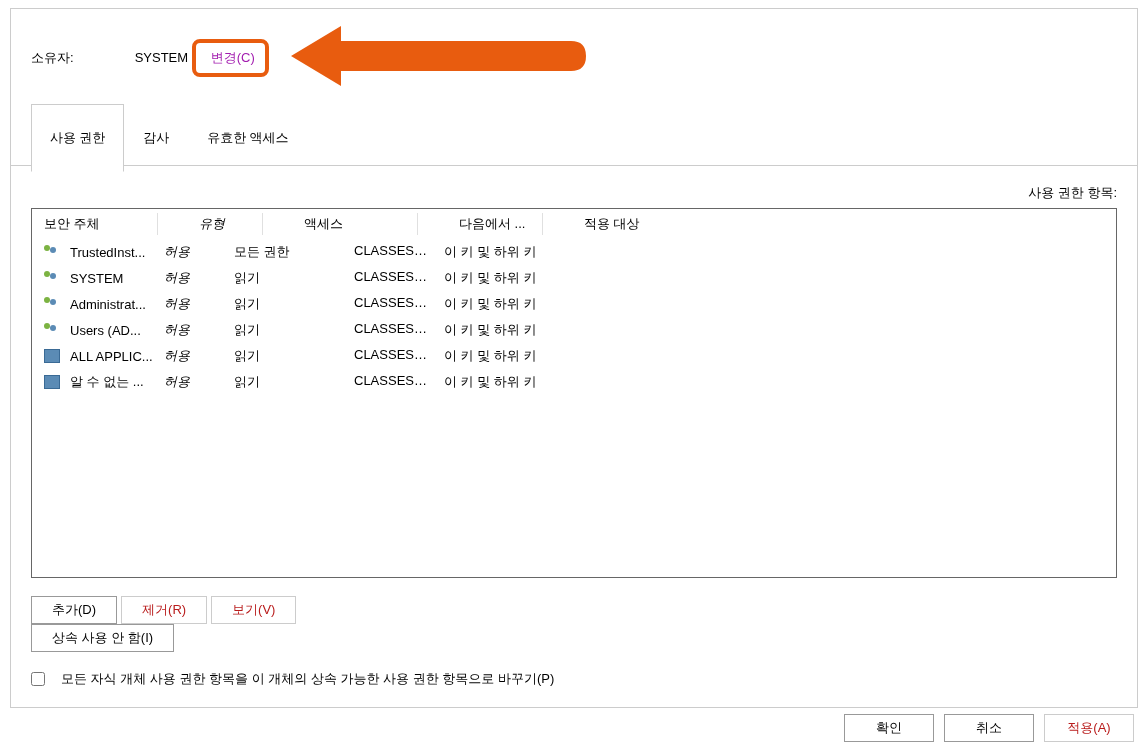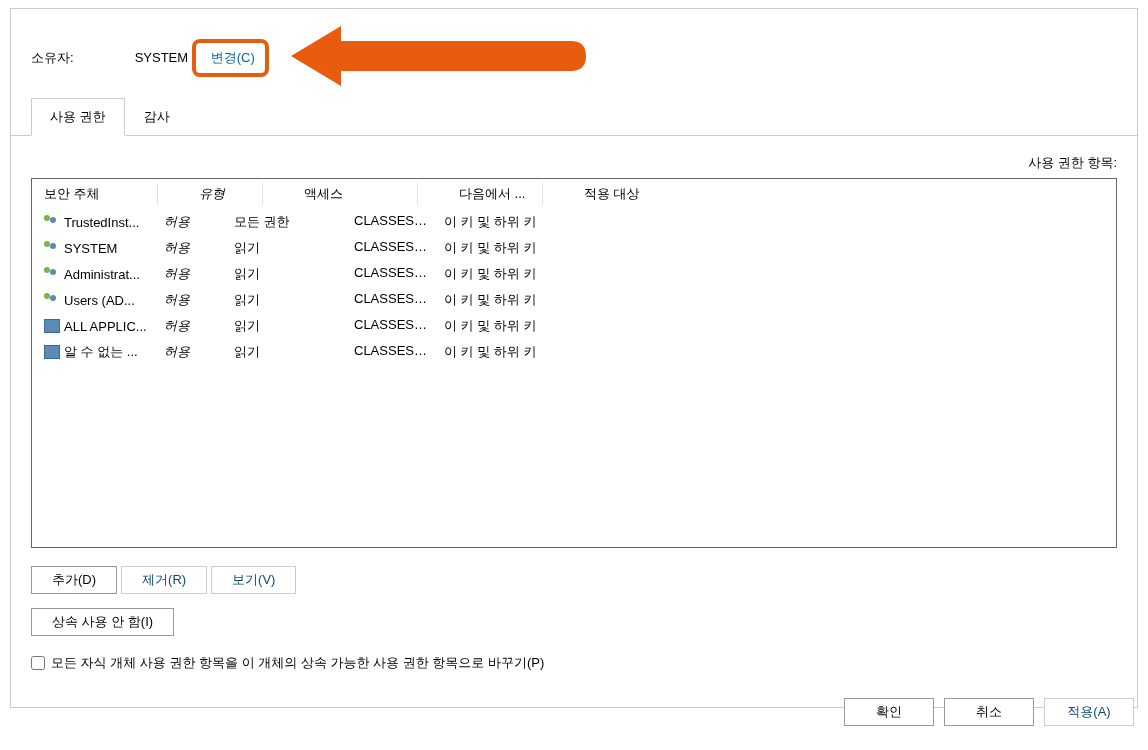--- a/index.html
+++ b/index.html
@@ -29,21 +29,21 @@
       position: relative;
     }
     .owner-label {
       display: inline-block;
       width: 100px;
     }
     .owner-value {
       display: inline-block;
     }
     .change-link {
-      color: #0369a1;
+      color: #a21caf;
       text-decoration: none;
       margin-left: 5px;
       display: inline-block;
       padding: 6px 10px;
       text-align: center;
     }
     .change-highlight {
       border: 4px solid #e85c0f;
       border-radius: 8px;
       display: inline-block;
@@ -58,25 +58,26 @@
     }
     .arrow-shape {
       fill: #e85c0f;
     }
     .tabs {
       display: flex;
       border-bottom: 1px solid #ccc;
       padding-left: 20px;
     }
     .tab {
-      padding: 9px 18px;
+      padding: 24px 18px;
       cursor: pointer;
       border: 1px solid transparent;
       position: relative;
-      top: 1px;
+      top: 7px;
+      font-family: Liberation Serif, serif;
     }
     .tab.active {
       border: 1px solid #ccc;
       border-bottom: 1px solid #fff;
       background: #fff;
     }
     .content-area {
       padding: 18px 20px;
     }
     .instruction-text {
@@ -117,21 +118,21 @@
     }
     .perm-row > div {
       padding: 2px 6px;
       white-space: nowrap;
       overflow: hidden;
       text-overflow: ellipsis;
     }
     .principal-cell {
       display: flex;
       align-items: center;
-      gap: 4px;
+      gap: 10px;
     }
     .icon-users {
       width: 16px;
       height: 14px;
       display: inline-block;
       position: relative;
       flex-shrink: 0;
     }
     .icon-users::before {
       content: '';
@@ -169,40 +170,39 @@
     .btn {
       padding: 4px 20px;
       border: 1px solid #999;
       background: #fff;
       cursor: pointer;
       font-family: inherit;
       font-size: 13px;
       min-width: 80px;
     }
     .btn:disabled {
-      color: #0c4a6e;
+      color: #b91c1c;
       border-color: #ccc;
       cursor: default;
     }
     .inherit-button-row {
-      margin-top: 14px;
     }
     .checkbox-row {
       margin-top: 18px;
       display: flex;
       align-items: center;
-      gap: 6px;
+      gap: 16px;
     }
     .checkbox-row input[type="checkbox"] {
       width: 14px;
       height: 14px;
     }
     .footer-buttons {
       position: absolute;
-      bottom: 24px;
+      bottom: 8px;
       right: 14px;
       display: flex;
       gap: 10px;
     }
     .footer-buttons .btn {
       min-width: 90px;
     }
   </style>
 </head>
 <body>
@@ -217,20 +217,21 @@
     </span>
 
     <svg class="arrow-callout" viewBox="0 0 300 70">
       <path class="arrow-shape" d="M 0 35 L 50 5 L 50 20 L 280 20 Q 295 20 295 35 Q 295 50 280 50 L 50 50 L 50 65 Z"></path>
     </svg>
   </div>
 
   <div class="tabs">
     <div class="tab active">사용 권한</div>
     <div class="tab">감사</div>
+    <div class="tab">유효한 액세스</div>
   </div>
 
   <div class="content-area">
     <div class="list-label">사용 권한 항목:</div>
 
     <div class="permission-list">
       <div class="perm-header">
         <div class="col-principal">보안 주체</div>
         <div class="col-type">유형</div>
         <div class="col-access">액세스</div>

